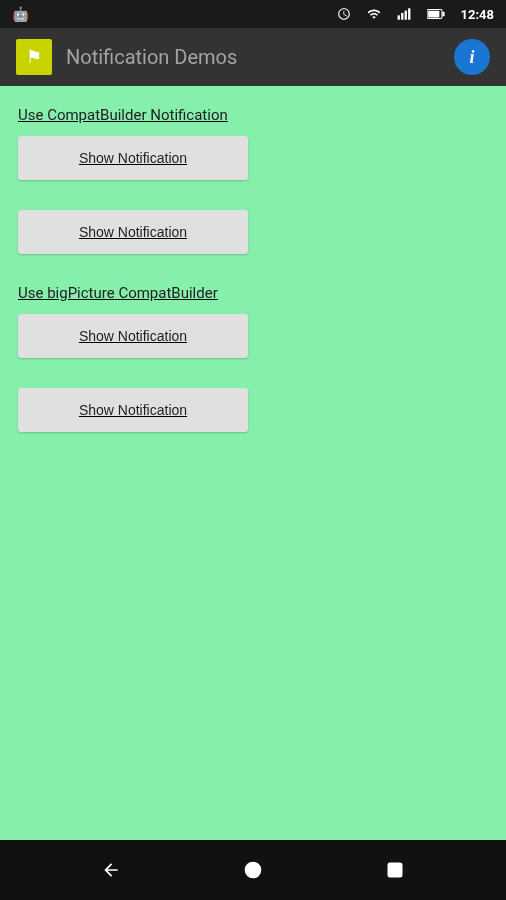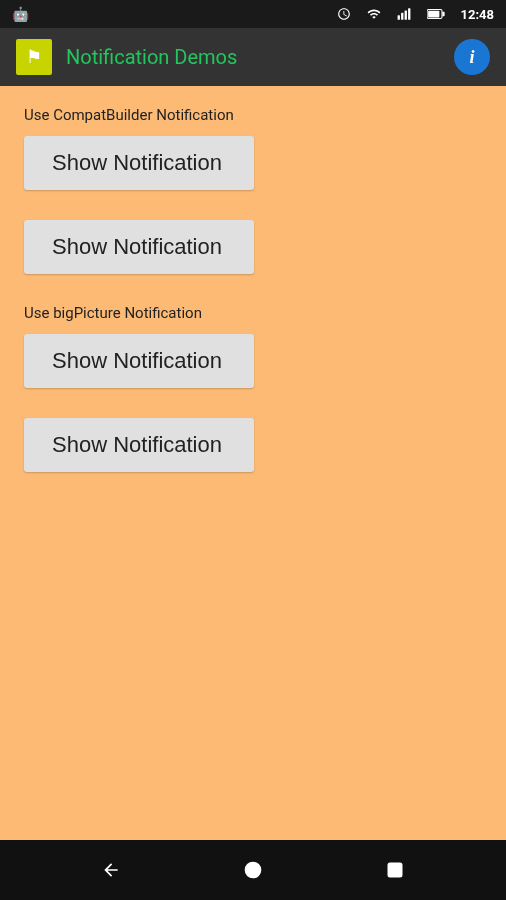--- a/index.html
+++ b/index.html
@@ -71,21 +71,21 @@
       border-radius: 2px;
     }
 
     .flag-icon {
       color: white;
       font-size: 18px;
       line-height: 1;
     }
 
     .app-title {
-      color: #22c55e;
+      color: #a3a3a3;
       font-size: 20px;
       font-weight: 400;
     }
 
     .info-button {
       width: 36px;
       height: 36px;
       background: #1976d2;
       border-radius: 50%;
       display: flex;
@@ -99,49 +99,50 @@
       color: white;
       font-size: 18px;
       font-weight: bold;
       font-style: italic;
       font-family: Georgia, serif;
     }
 
     
     .main-content {
       flex: 1;
-      background: #fdba74;
-      padding: 20px 24px;
+      background: #86efac;
+      padding: 20px 18px;
       display: flex;
       flex-direction: column;
       gap: 0;
+      text-decoration: underline;
     }
 
     .section {
       margin-bottom: 30px;
     }
 
     .section-label {
       font-size: 15px;
       color: #222;
       margin-bottom: 12px;
       font-weight: 400;
     }
 
     .show-notification-btn {
       background: #e0e0e0;
       border: none;
       border-radius: 3px;
       padding: 14px 28px;
-      font-size: 22px;
+      font-size: 14px;
       font-weight: 400;
       color: #222;
       cursor: pointer;
       min-width: 230px;
-      text-align: left;
+      text-align: center;
       box-shadow: 0 1px 2px rgba(0,0,0,0.2);
       display: block;
     }
 
     
     .bottom-nav {
       background: #111111;
       height: 60px;
       display: flex;
       align-items: center;
@@ -230,21 +231,21 @@
   <div class="section">
     <div class="section-label">Use CompatBuilder Notification</div>
     <button class="show-notification-btn">Show Notification</button>
   </div>
 
   <div class="section">
     <button class="show-notification-btn">Show Notification</button>
   </div>
 
   <div class="section">
-    <div class="section-label">Use bigPicture Notification</div>
+    <div class="section-label">Use bigPicture CompatBuilder</div>
     <button class="show-notification-btn">Show Notification</button>
   </div>
 
   <div class="section">
     <button class="show-notification-btn">Show Notification</button>
   </div>
 </div>
 
 <div class="bottom-nav">
   <div class="nav-back">

